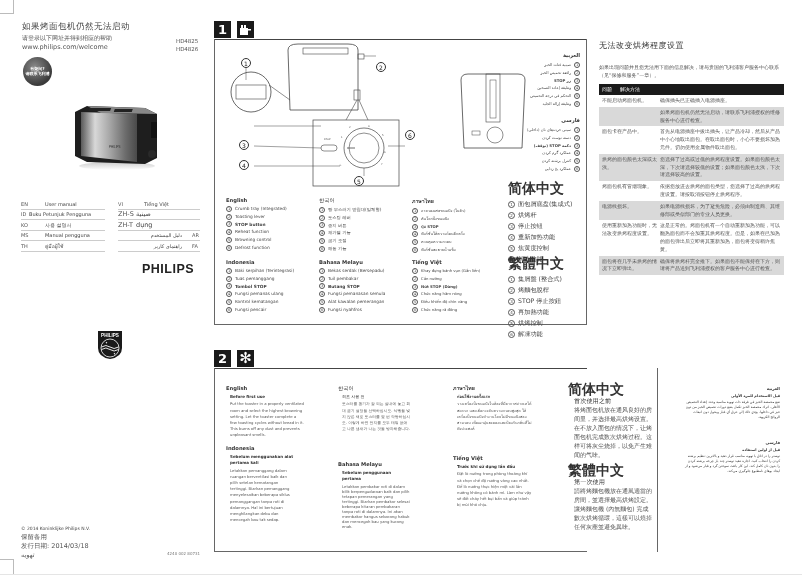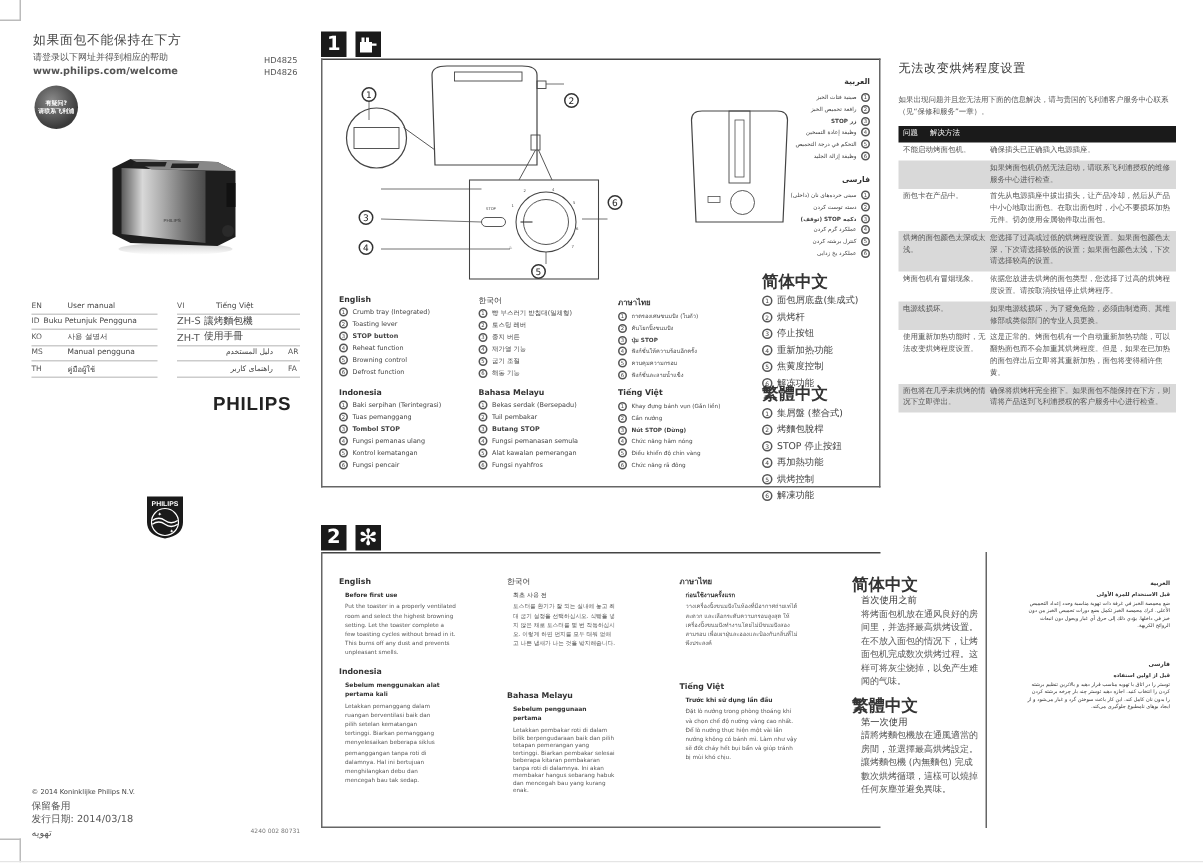--- a/index.html
+++ b/index.html
@@ -4,21 +4,21 @@
 <style>
   * { box-sizing: border-box; margin: 0; padding: 0; }
   html, body { width: 802px; height: 575px; background: #fff; overflow: hidden; }
   body { font-family: "DejaVu Sans", "Liberation Sans", sans-serif; color: #333; position: relative; }
   .abs { position: absolute; }
 
   
   .crop-mark { position: absolute; border-color: #bbb; border-style: solid; border-width: 0; }
   .cover-title { left: 22px; top: 21px; font-size: 8.5px; color: #444; letter-spacing: 0.5px; }
   .cover-sub { left: 22px; top: 34px; font-size: 6px; color: #555; }
-  .cover-url { left: 22px; top: 43px; font-size: 6.5px; color: #555; font-weight: bold; }
+  .cover-url { left: 22px; top: 43px; font-size: 6.5px; color: #555; }
   .cover-models { left: 176px; top: 38px; font-size: 5.5px; color: #555; line-height: 7.5px; }
   .badge {
     left: 23px; top: 57px; width: 29px; height: 29px; border-radius: 50%;
     background: radial-gradient(circle at 40% 35%, #8a8a8a, #3a3a3a 70%);
     color: #fff; font-size: 4px; text-align: center; line-height: 5px; padding-top: 9px; font-weight: bold;
   }
   .toaster-cover { left: 65px; top: 92px; width: 100px; height: 80px; }
 
   .lang-table { top: 199px; font-size: 5px; color: #444; }
   .lang-table .row { display: flex; border-bottom: 1px solid #ccc; height: 10.5px; align-items: center; }
@@ -41,21 +41,21 @@
   .sec-num { width: 17px; height: 17px; background: #1a1a1a; color: #fff; font-weight: bold; font-size: 13px; text-align: center; line-height: 17px; }
   .sec-icon { width: 17px; height: 17px; background: #1a1a1a; display: flex; align-items: center; justify-content: center; }
   .sec-rule { height: 1px; background: #444; }
   .box { border: 1px solid #666; border-top: none; }
 
   .lbl-head { font-size: 5.2px; font-weight: bold; color: #333; }
   .parts { font-size: 4.3px; color: #444; line-height: 7.8px; }
   .parts .n { display: inline-block; width: 6px; height: 6px; border: 0.6px solid #555; border-radius: 50%; font-size: 3.5px; line-height: 5px; text-align: center; margin-right: 3px; vertical-align: middle; }
   .parts b { font-weight: bold; }
   .rtl { direction: rtl; text-align: right; }
-  .cn-head { font-size: 11px; font-weight: bold; color: #333; }
+  .cn-head { font-size: 14px; font-weight: bold; color: #333; }
   .cn-parts { font-size: 6.2px; line-height: 11px; color: #444; }
   .cn-parts .n { display: inline-block; width: 7px; height: 7px; border: 0.6px solid #555; border-radius: 50%; font-size: 4px; line-height: 6px; text-align: center; margin-right: 3px; vertical-align: middle; }
 
   .callout { width: 10px; height: 10px; border: 0.8px solid #333; border-radius: 50%; font-size: 6px; text-align: center; line-height: 9px; background: #fff; color: #222; }
 
   .para { font-size: 3.8px; color: #555; line-height: 6.2px; }
   .para .sub { font-weight: bold; color: #333; font-size: 4px; }
   .cn-para { font-size: 6px; color: #555; line-height: 9px; }
   .cn-para .sub { color: #333; font-size: 6.2px; }
 
@@ -69,21 +69,21 @@
   .ts-row .p { width: 58px; flex-shrink: 0; }
   .ts-row .s { flex: 1; }
 </style>
 </head>
 <body>
 
 <div class="crop-mark" style="left:0;top:0;width:14px;height:14px;border-right-width:1px;border-bottom-width:1px;"></div>
 <div class="crop-mark" style="left:0;top:559px;width:14px;height:16px;border-right-width:1px;border-top-width:1px;"></div>
 <div class="abs" style="left:0;top:574px;width:802px;height:1px;background:#e5e5e5;"></div>
 
-<div class="abs cover-title">如果面包不能保持在下方</div>
+<div class="abs cover-title">如果烤面包机仍然无法启动</div>
 <div class="abs cover-sub">请登录以下网址并得到相应的帮助</div>
 <div class="abs cover-url">www.philips.com/welcome</div>
 <div class="abs cover-models">
   <div>HD4825</div>
   <div>HD4826</div>
 </div>
 <div class="abs badge">
   <div>有疑问?</div>
   <div>请联系飞利浦</div>
 </div>
@@ -135,25 +135,25 @@
       <span class="lbl">คู่มือผู้ใช้</span>
     </div>
 </div>
 <div class="abs lang-table lang-right">
   <div class="row">
       <span class="code" style="width:26px">VI</span>
       <span class="lbl">Tiếng Việt</span>
     </div>
   <div class="row big">
       <span class="code" style="width:18px">ZH-S</span>
-      <span class="lbl">讓烤麵包機</span>
+      <span class="lbl">صينية</span>
     </div>
   <div class="row big">
       <span class="code" style="width:18px">ZH-T</span>
-      <span class="lbl">使用手冊</span>
+      <span class="lbl">dụng</span>
     </div>
   <div class="row rtl-row">
       <span class="lbl">دليل المستخدم</span>
       <span class="code" style="width:8px">AR</span>
     </div>
   <div class="row rtl-row">
       <span class="lbl">راهنمای کاربر</span>
       <span class="code" style="width:8px">FA</span>
     </div>
 </div>

